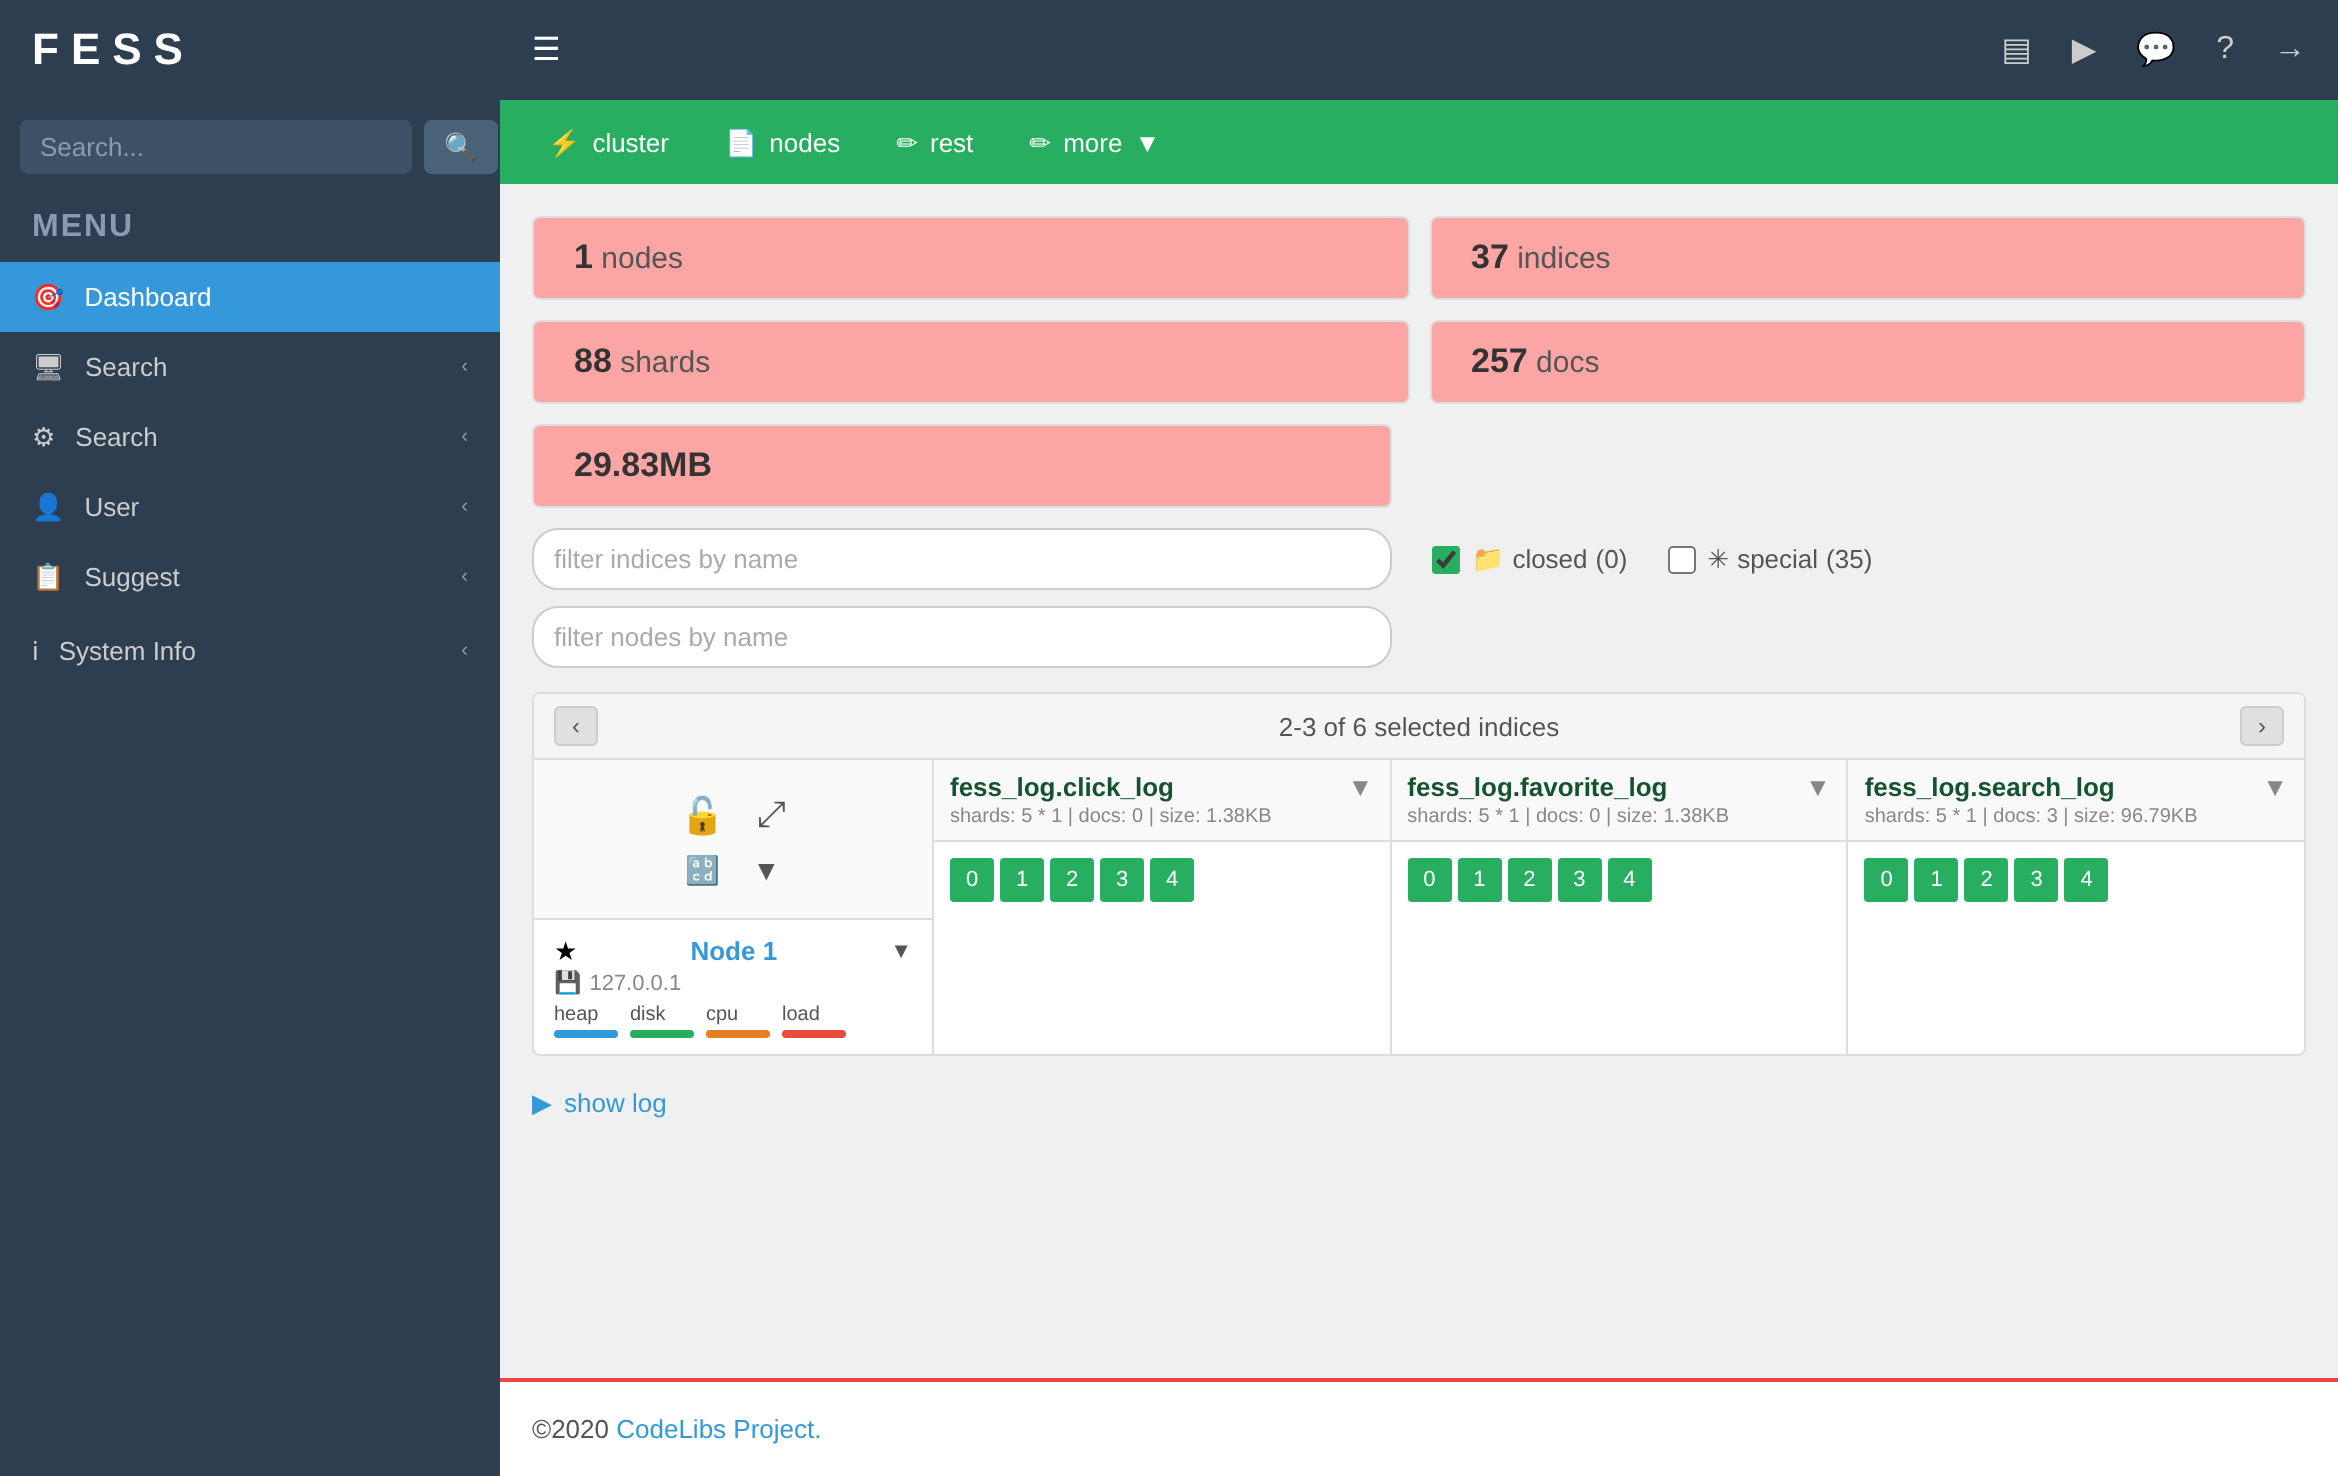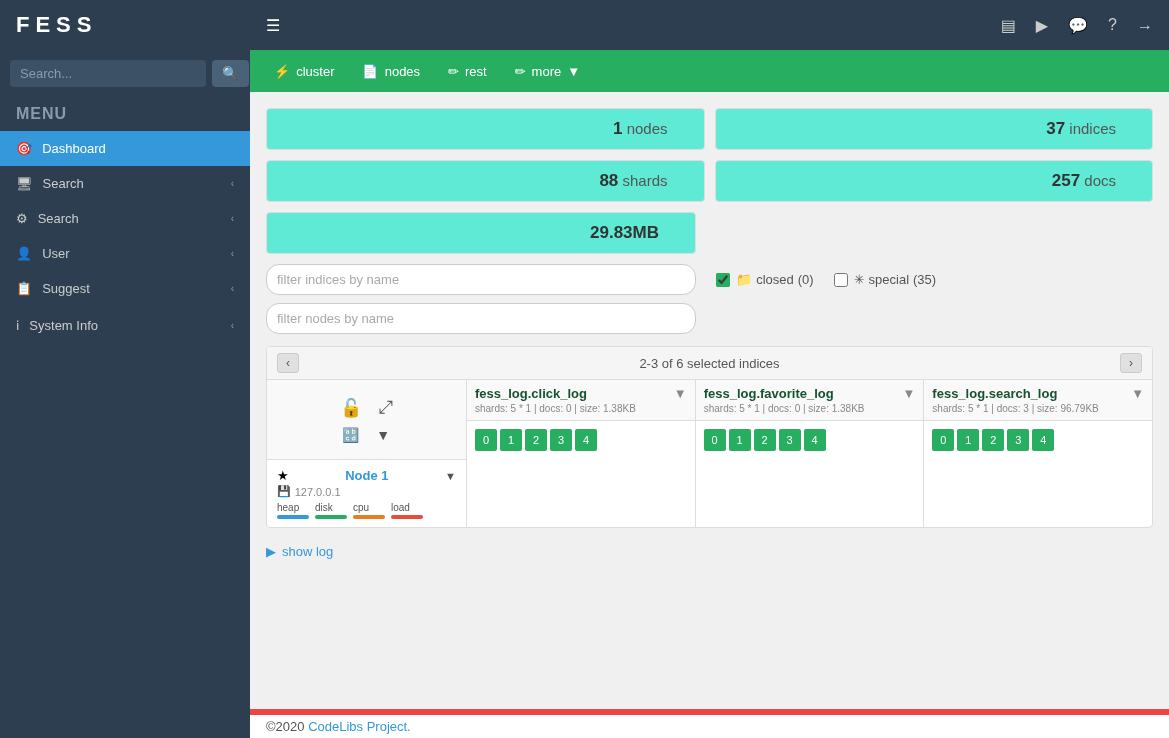--- a/index.html
+++ b/index.html
@@ -28,21 +28,21 @@
     .topbar-right span { color: #ccc; font-size: 16px; cursor: pointer; }
 
     .nav-tabs { background: #27ae60; display: flex; align-items: center; padding: 0 10px; height: 42px; }
     .nav-tab { color: white; padding: 10px 14px; cursor: pointer; display: flex; align-items: center; gap: 6px; font-size: 13px; text-decoration: none; }
     .nav-tab-more { position: relative; }
 
     .content { flex: 1; overflow-y: auto; padding: 16px; background: #f0f0f0; }
 
     
     .stats-row { display: grid; grid-template-columns: 1fr 1fr; gap: 10px; margin-bottom: 10px; }
-    .stat-box { background: #5eead4; border: 1px solid #ddd; border-radius: 4px; padding: 10px 36px; text-align: right; font-size: 15px; color: #555; }
+    .stat-box { background: #fca5a5; border: 1px solid #ddd; border-radius: 4px; padding: 10px 20px; text-align: left; font-size: 15px; color: #555; }
     .stat-box .stat-num { font-size: 17px; font-weight: bold; color: #333; }
     .filter-input { flex: 0 0 430px; padding: 7px 10px; border: 1px solid #ccc; border-radius: 13px; background: white; font-size: 13px; color: #be185d; }
     .filter-input::placeholder { color: #aaa; }
     .filter-checks { display: flex; align-items: center; gap: 20px; }
     .filter-check-item { display: flex; align-items: center; gap: 6px; }
     .filter-check-item input[type=checkbox] { accent-color: #27ae60; width: 14px; height: 14px; }
     .filter-check-item label { color: #555; font-size: 13px; cursor: pointer; display: flex; align-items: center; gap: 4px; }
 
     
     .table-area { background: white; border: 1px solid #ddd; border-radius: 4px; overflow: hidden; }
@@ -73,21 +73,21 @@
     .index-name { color: #3498db; font-weight: bold; font-size: 13px; text-decoration: none; display: flex; align-items: center; justify-content: space-between; }
     .index-name a { color: #14532d; text-decoration: none; }
     .index-name .dropdown-arrow { cursor: pointer; color: #888; }
     .index-meta { font-size: 10px; color: #888; margin-top: 2px; }
     .shard-row { padding: 8px; display: flex; gap: 3px; flex-wrap: wrap; }
     .shard-btn { width: 22px; height: 22px; background: #27ae60; color: white; border: none; border-radius: 2px; font-size: 11px; cursor: pointer; display: flex; align-items: center; justify-content: center; }
 
     .show-log { margin-top: 16px; }
     .show-log a { color: #3498db; text-decoration: none; font-size: 13px; display: flex; align-items: center; gap: 6px; }
 
-    .footer { background: white; border-top: 6px solid #ef4444; padding: 4px 16px; font-size: 13px; color: #555; }
+    .footer { background: white; border-top: 2px solid #ef4444; padding: 16px 16px; font-size: 13px; color: #555; }
     .footer a { color: #3498db; text-decoration: none; }
 
     .node-cell { padding: 8px 10px; }
     .node-info { display: flex; flex-direction: column; }
     .node-header-row { display: flex; align-items: center; justify-content: space-between; }
   </style>
 </head>
 <body>
 
 <div class="sidebar">

